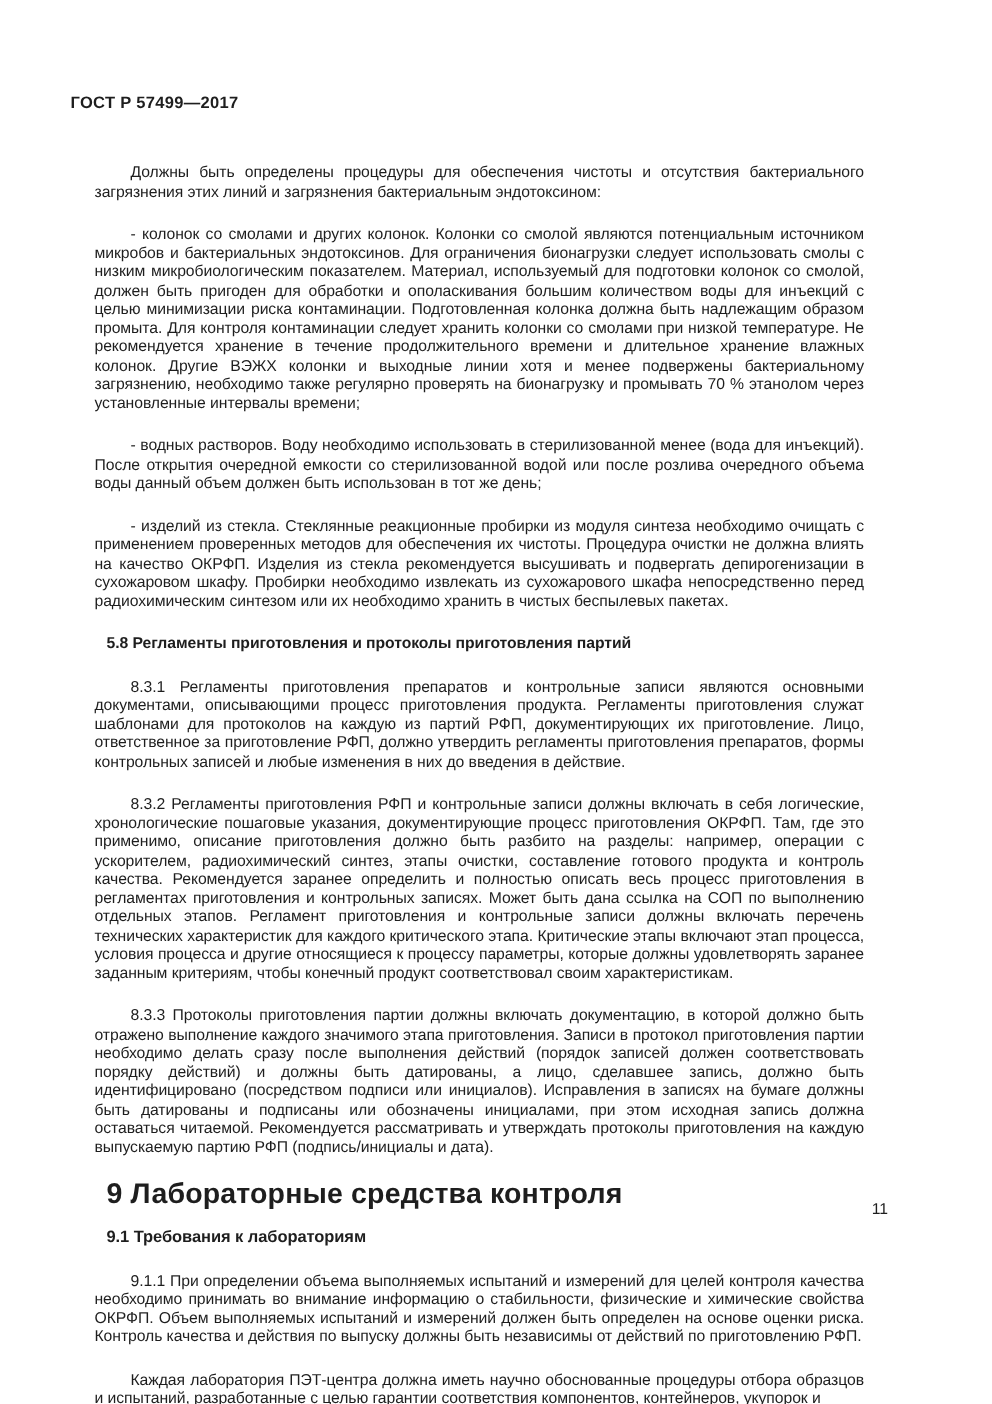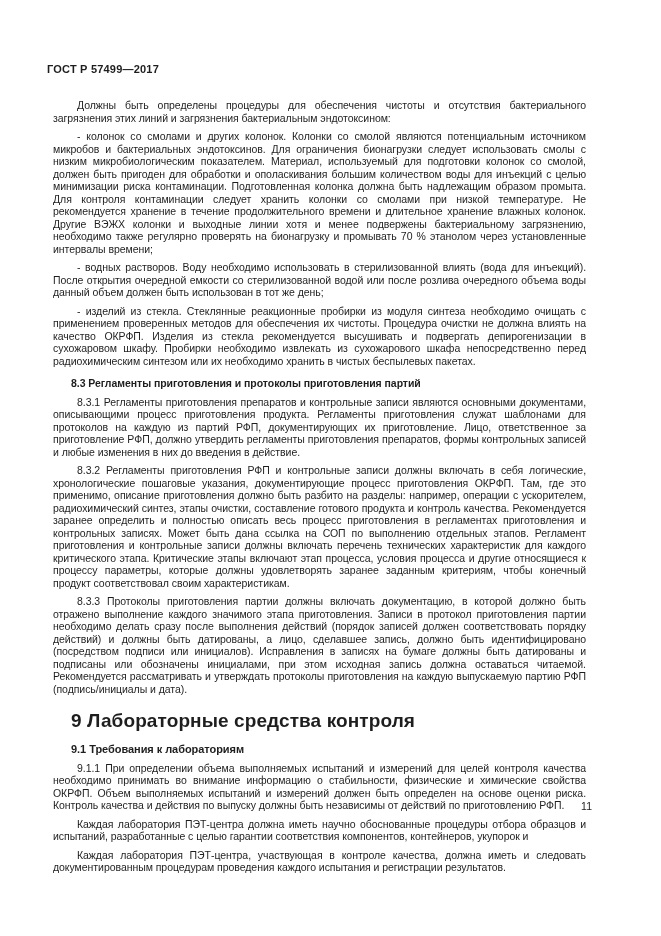--- a/index.html
+++ b/index.html
@@ -26,21 +26,21 @@
     position: absolute;
     top: 93px;
     left: 47px;
     width: 545px;
     font-size: 10.5px;
     line-height: 12.5px;
     text-align: justify;
     letter-spacing: -0.05px;
   }
   .para {
-    margin: 6px;
+    margin: 16px;
     text-indent: 24px;
   }
   .h-sub {
     margin: 10px 0 2px 0;
     text-indent: 24px;
     font-weight: bold;
     font-size: 10.5px;
   }
   .h-section {
     margin: 17px 0 14px 0;
@@ -68,23 +68,23 @@
 </head>
 <body>
 
 <div>
 
   <div class="running-header">ГОСТ Р 57499—2017</div>
 
   <div class="content">
     <p class="para">Должны быть определены процедуры для обеспечения чистоты и отсутствия бактериального загрязнения этих линий и загрязнения бактериальным эндотоксином:</p>
     <p class="para">- колонок со смолами и других колонок. Колонки со смолой являются потенциальным источником микробов и бактериальных эндотоксинов. Для ограничения бионагрузки следует использовать смолы с низким микробиологическим показателем. Материал, используемый для подготовки колонок со смолой, должен быть пригоден для обработки и ополаскивания большим количеством воды для инъекций с целью минимизации риска контаминации. Подготовленная колонка должна быть надлежащим образом промыта. Для контроля контаминации следует хранить колонки со смолами при низкой температуре. Не рекомендуется хранение в течение продолжительного времени и длительное хранение влажных колонок. Другие ВЭЖХ колонки и выходные линии хотя и менее подвержены бактериальному загрязнению, необходимо также регулярно проверять на бионагрузку и промывать 70 % этанолом через установленные интервалы времени;</p>
-    <p class="para">- водных растворов. Воду необходимо использовать в стерилизованной влиять (вода для инъекций). После открытия очередной емкости со стерилизованной водой или после розлива очередного объема воды данный объем должен быть использован в тот же день;</p>
+    <p class="para">- водных растворов. Воду необходимо использовать в стерилизованной менее (вода для инъекций). После открытия очередной емкости со стерилизованной водой или после розлива очередного объема воды данный объем должен быть использован в тот же день;</p>
     <p class="para">- изделий из стекла. Стеклянные реакционные пробирки из модуля синтеза необходимо очищать с применением проверенных методов для обеспечения их чистоты. Процедура очистки не должна влиять на качество ОКРФП. Изделия из стекла рекомендуется высушивать и подвергать депирогенизации в сухожаровом шкафу. Пробирки необходимо извлекать из сухожарового шкафа непосредственно перед радиохимическим синтезом или их необходимо хранить в чистых беспылевых пакетах.</p>
-    <p class="h-sub">8.3 Регламенты приготовления и протоколы приготовления партий</p>
+    <p class="h-sub">5.8 Регламенты приготовления и протоколы приготовления партий</p>
     <p class="para">8.3.1 Регламенты приготовления препаратов и контрольные записи являются основными документами, описывающими процесс приготовления продукта. Регламенты приготовления служат шаблонами для протоколов на каждую из партий РФП, документирующих их приготовление. Лицо, ответственное за приготовление РФП, должно утвердить регламенты приготовления препаратов, формы контрольных записей и любые изменения в них до введения в действие.</p>
     <p class="para">8.3.2 Регламенты приготовления РФП и контрольные записи должны включать в себя логические, хронологические пошаговые указания, документирующие процесс приготовления ОКРФП. Там, где это применимо, описание приготовления должно быть разбито на разделы: например, операции с ускорителем, радиохимический синтез, этапы очистки, составление готового продукта и контроль качества. Рекомендуется заранее определить и полностью описать весь процесс приготовления в регламентах приготовления и контрольных записях. Может быть дана ссылка на СОП по выполнению отдельных этапов. Регламент приготовления и контрольные записи должны включать перечень технических характеристик для каждого критического этапа. Критические этапы включают этап процесса, условия процесса и другие относящиеся к процессу параметры, которые должны удовлетворять заранее заданным критериям, чтобы конечный продукт соответствовал своим характеристикам.</p>
     <p class="para">8.3.3 Протоколы приготовления партии должны включать документацию, в которой должно быть отражено выполнение каждого значимого этапа приготовления. Записи в протокол приготовления партии необходимо делать сразу после выполнения действий (порядок записей должен соответствовать порядку действий) и должны быть датированы, а лицо, сделавшее запись, должно быть идентифицировано (посредством подписи или инициалов). Исправления в записях на бумаге должны быть датированы и подписаны или обозначены инициалами, при этом исходная запись должна оставаться читаемой. Рекомендуется рассматривать и утверждать протоколы приготовления на каждую выпускаемую партию РФП (подпись/инициалы и дата).</p>
     <p class="h-section">9 Лабораторные средства контроля</p>
     <p class="h-subsection">9.1 Требования к лабораториям</p>
     <p class="para">9.1.1 При определении объема выполняемых испытаний и измерений для целей контроля качества необходимо принимать во внимание информацию о стабильности, физические и химические свойства ОКРФП. Объем выполняемых испытаний и измерений должен быть определен на основе оценки риска. Контроль качества и действия по выпуску должны быть независимы от действий по приготовлению РФП.</p>
     <p class="para">Каждая лаборатория ПЭТ-центра должна иметь научно обоснованные процедуры отбора образцов и испытаний, разработанные с целью гарантии соответствия компонентов, контейнеров, укупорок и</p>
     <p class="para">Каждая лаборатория ПЭТ-центра, участвующая в контроле качества, должна иметь и следовать документированным процедурам проведения каждого испытания и регистрации результатов.</p>
   </div>
 

